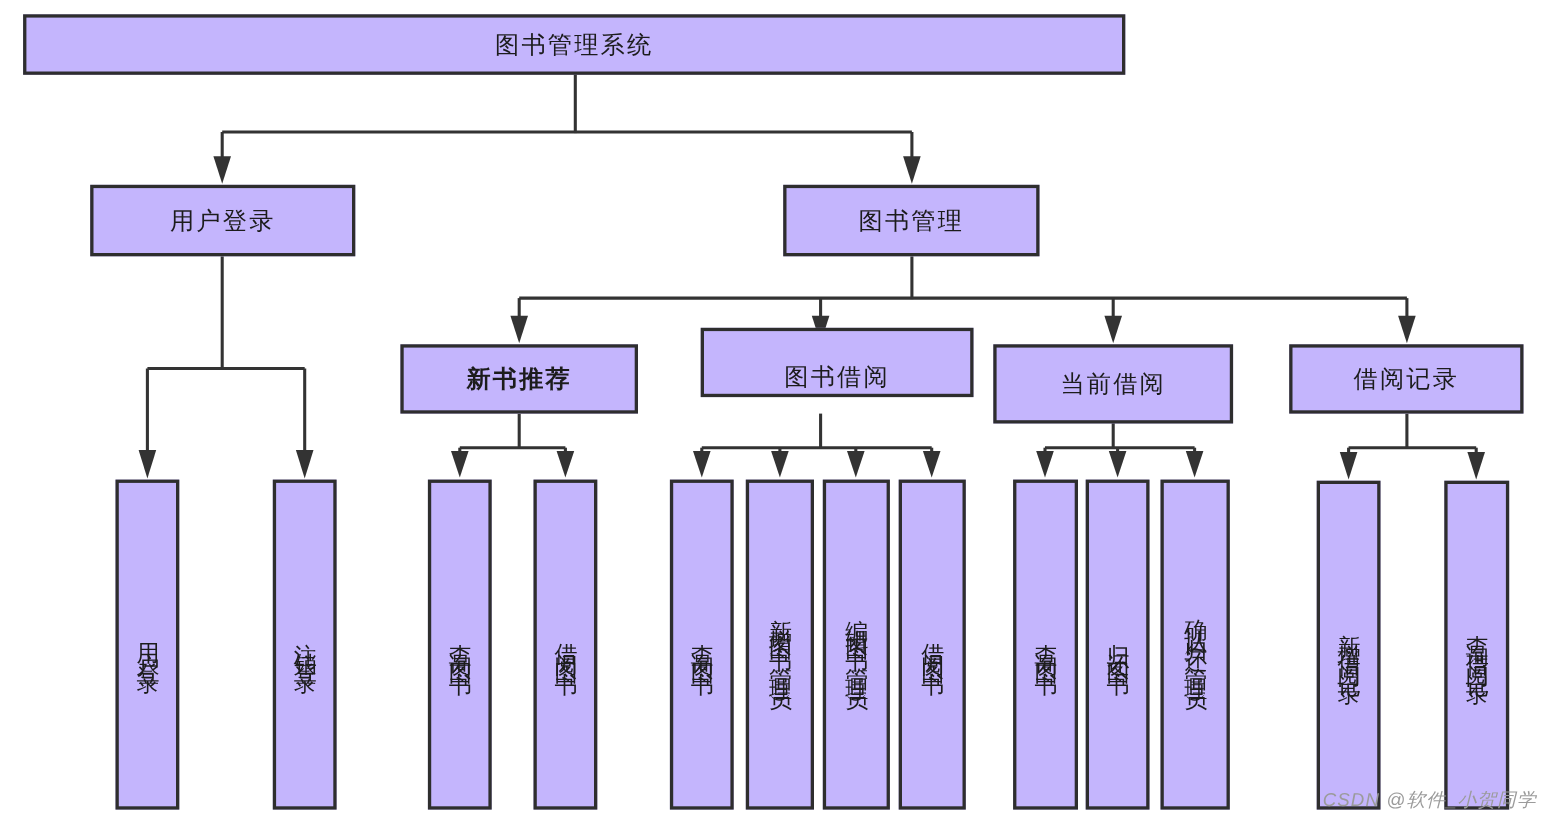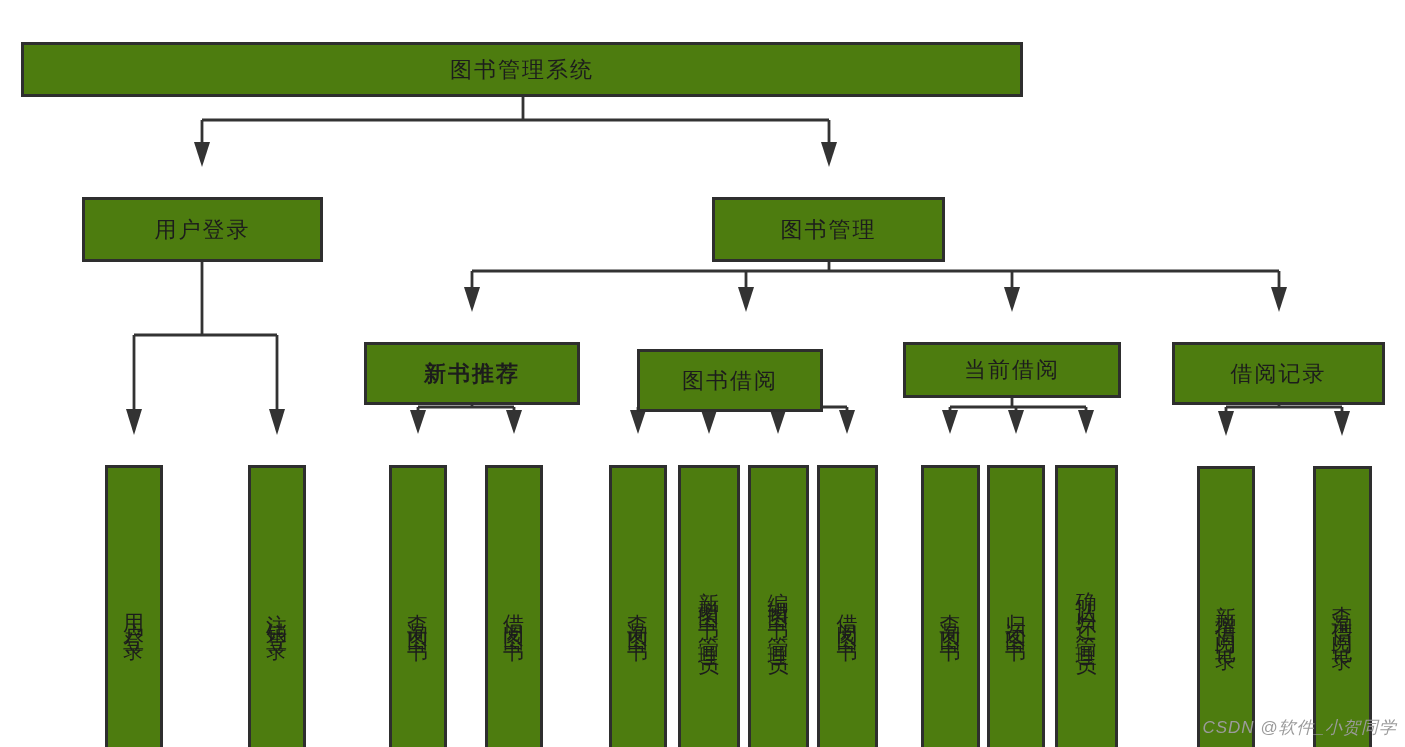--- a/index.html
+++ b/index.html
@@ -7,26 +7,25 @@
     position:relative;
     width:1405px;height:747px;
     background:#ffffff;
     font-family:"Liberation Sans","DejaVu Sans",sans-serif;
     overflow:hidden;
   }
   .node{
     position:absolute;
     box-sizing:border-box;
     border:3px solid #2e2e2e;
-    background:#4d7c0f;
+    background:#c4b5fd;
     display:flex;
     align-items:center;
     justify-content:center;
     color:#1c1c1c;
-    margin-top:29px;
   }
   .hnode span{
     font-size:22px;
     letter-spacing:2px;
     white-space:nowrap;
   }
   .vnode span{
     writing-mode:vertical-rl;
     text-orientation:mixed;
     font-size:21px;
@@ -133,24 +132,24 @@
   <div class="node hnode" style="left:82px;top:168px;width:241px;height:65px;">
     <span>用户登录</span>
   </div>
   <div class="node hnode" style="left:712px;top:168px;width:233px;height:65px;">
     <span>图书管理</span>
   </div>
 
   <div class="node hnode" style="left:364px;top:313px;width:216px;height:63px;font-weight:bold;">
     <span>新书推荐</span>
   </div>
-  <div class="node hnode" style="left:637px;top:320px;width:186px;height:63px;">
+  <div class="node hnode" style="left:637px;top:298px;width:248px;height:63px;align-items:flex-end;">
     <span>图书借阅</span>
   </div>
-  <div class="node hnode" style="left:903px;top:313px;width:218px;height:56px;">
+  <div class="node hnode" style="left:903px;top:313px;width:218px;height:72px;">
     <span>当前借阅</span>
   </div>
   <div class="node hnode" style="left:1172px;top:313px;width:213px;height:63px;">
     <span>借阅记录</span>
   </div>
 
   <div class="node vnode" style="left:105px;top:436px;width:58px;height:300px;">
     <span>用户登录</span>
   </div>
   <div class="node vnode" style="left:248px;top:436px;width:58px;height:300px;">

